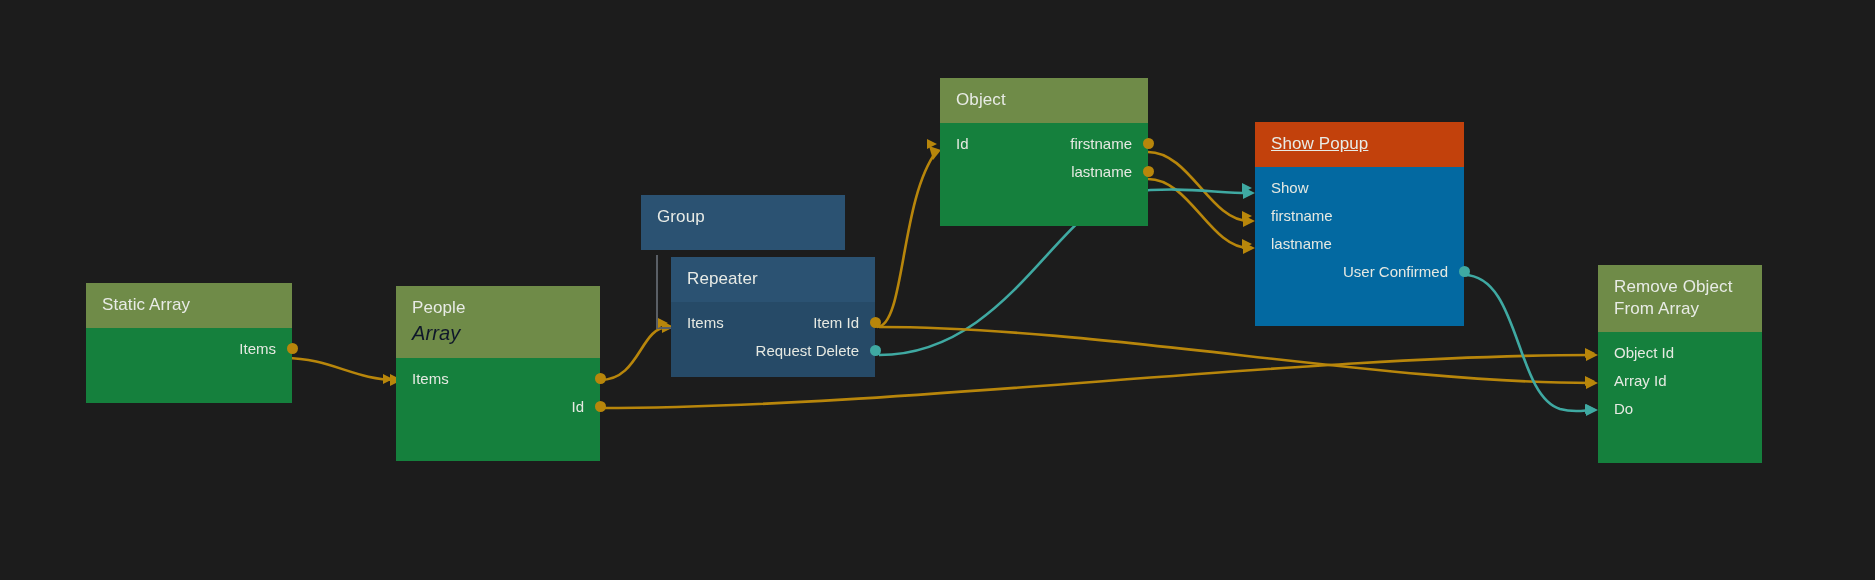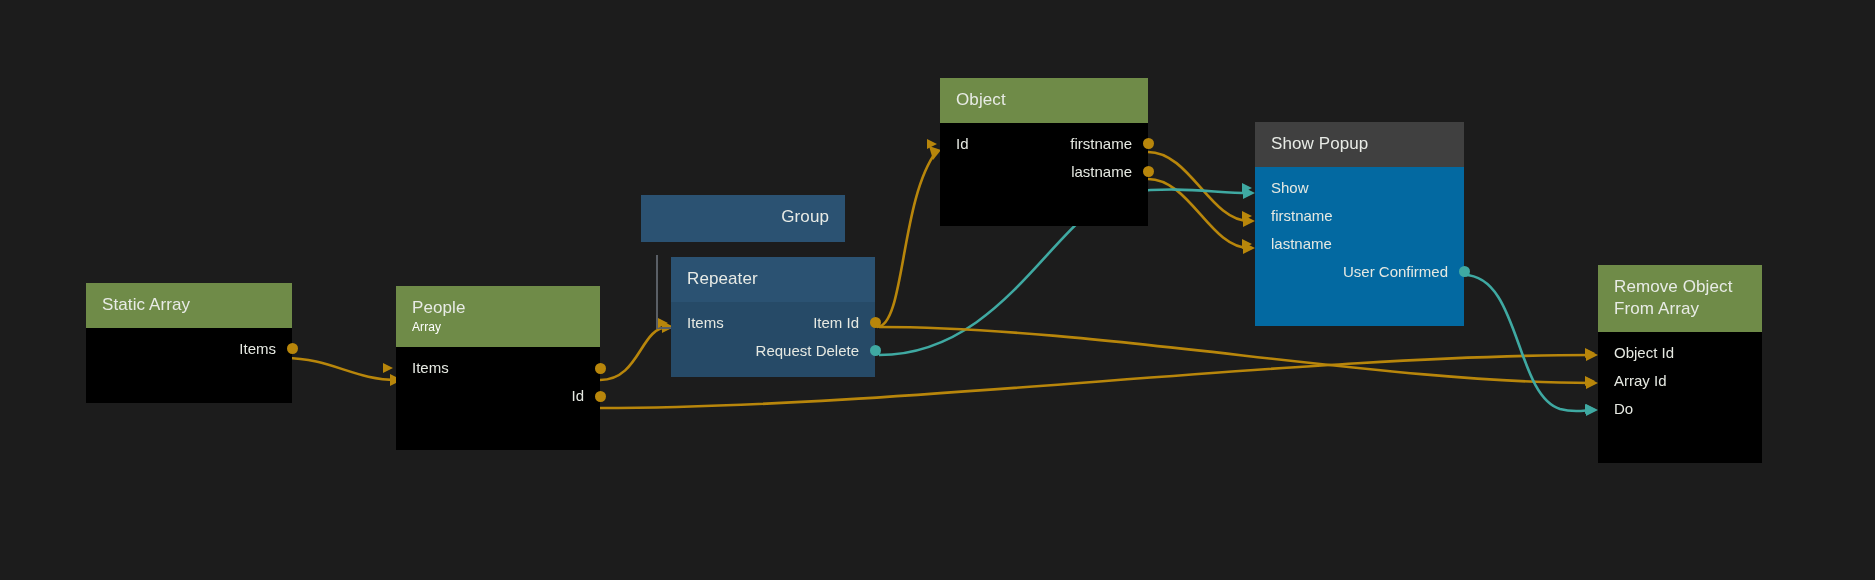--- a/index.html
+++ b/index.html
@@ -38,52 +38,53 @@
   .node-header {
     box-sizing: border-box;
     padding: 11px 16px 12px 16px;
     color: #e8ebe6;
     font-size: 17px;
     line-height: 1.28;
     letter-spacing: 0.1px;
   }
   .node-subtitle {
     display: block;
-    color: #ffffff;
-    font-size: 12px;
+    color: #0f172a;
+    font-size: 20px;
     line-height: 1.3;
     margin-top: 1px;
+    font-style: italic;
   }
   .node-body {
     box-sizing: border-box;
     padding: 7px 0 12px 0;
     position: relative;
   }
   .port-row {
     position: relative;
     height: 28px;
     line-height: 28px;
     font-size: 15px;
     color: #e6e9e2;
     white-space: nowrap;
   }
   .port-row.in   { text-align: left;  padding-left: 16px; }
   .port-row.out  { text-align: right; padding-right: 16px; }
 
   
   .node.green .node-header { background: #6f8b48; }
-  .node.green .node-body   { background: #000000; }
+  .node.green .node-body   { background: #15803d; }
   
   .node.blue .node-header  { background: #2b5272; }
   .node.blue .node-body    { background: #264a67; }
   
-  .node.gray .node-header  { background: #404040; }
+  .node.gray .node-header  { background: #c2410c; text-decoration: underline; }
   .node.gray .node-body    { background: #0369a1; }
 
-  .node.header-only .node-header { padding-bottom: 14px; text-align: right; }
+  .node.header-only .node-header { padding-bottom: 22px; }
 
   
   .dot {
     position: absolute;
     width: 11px;
     height: 11px;
     border-radius: 50%;
     top: 50%;
     margin-top: -5.5px;
     z-index: 3;

